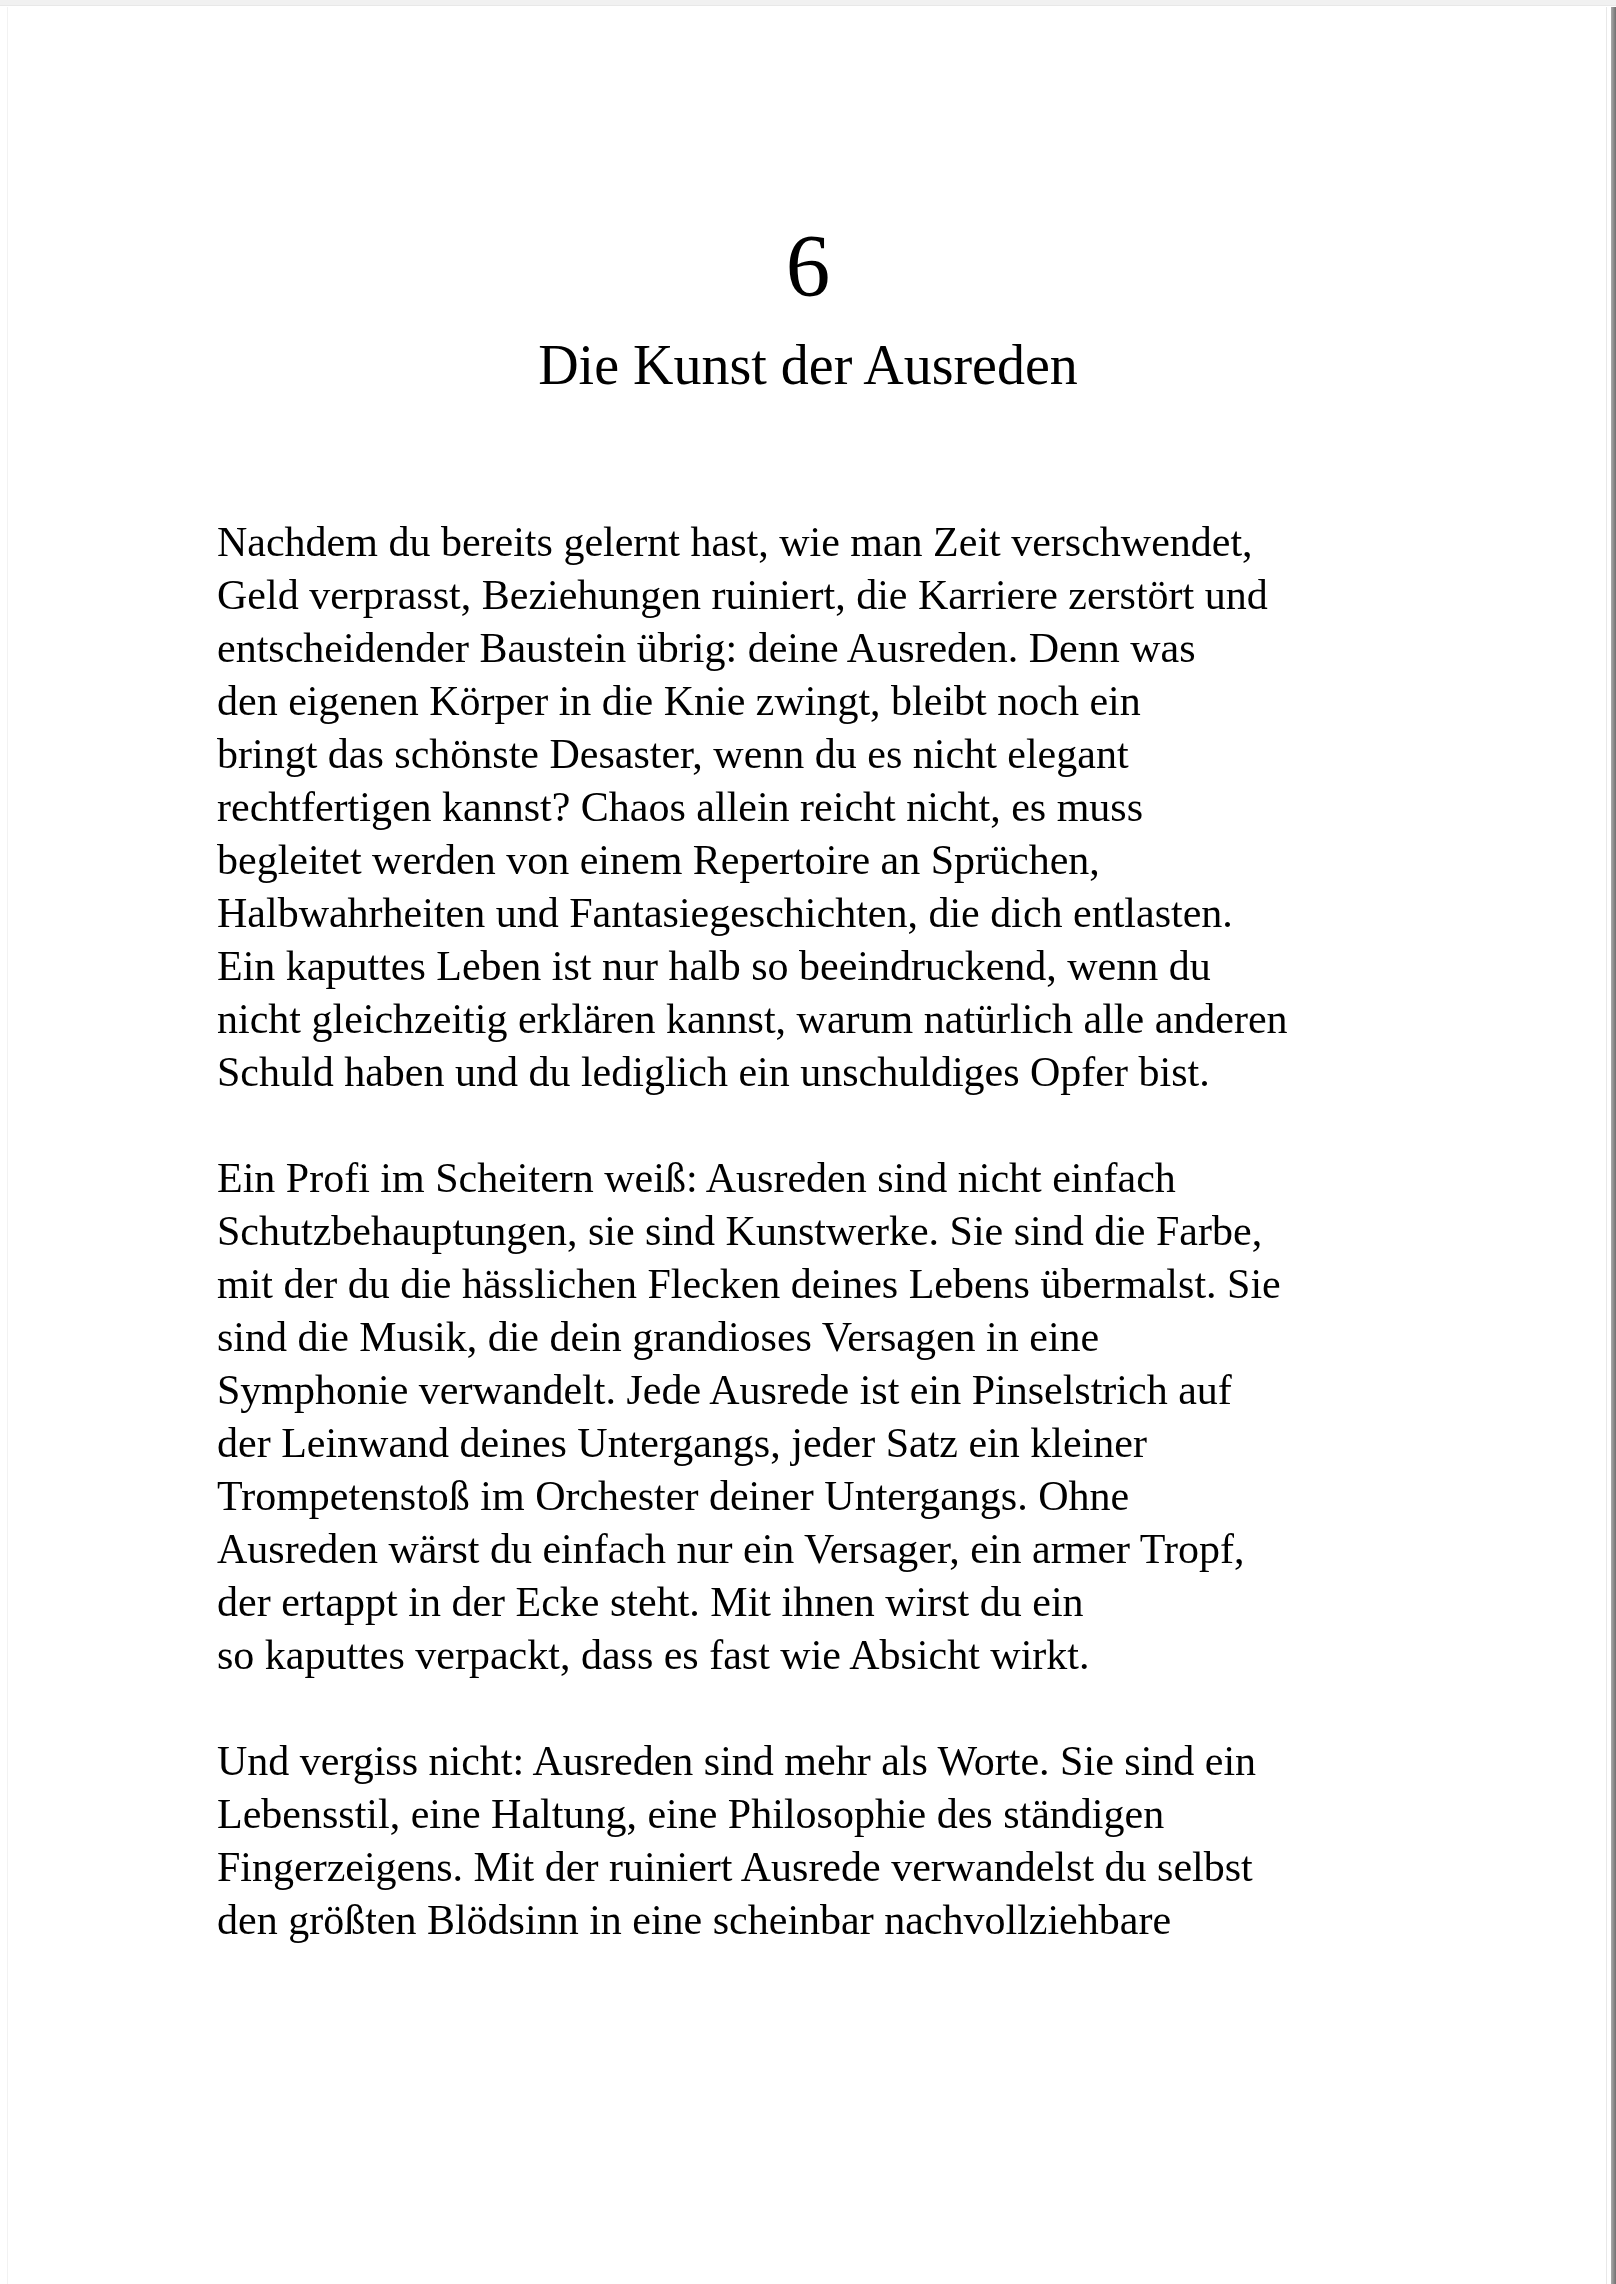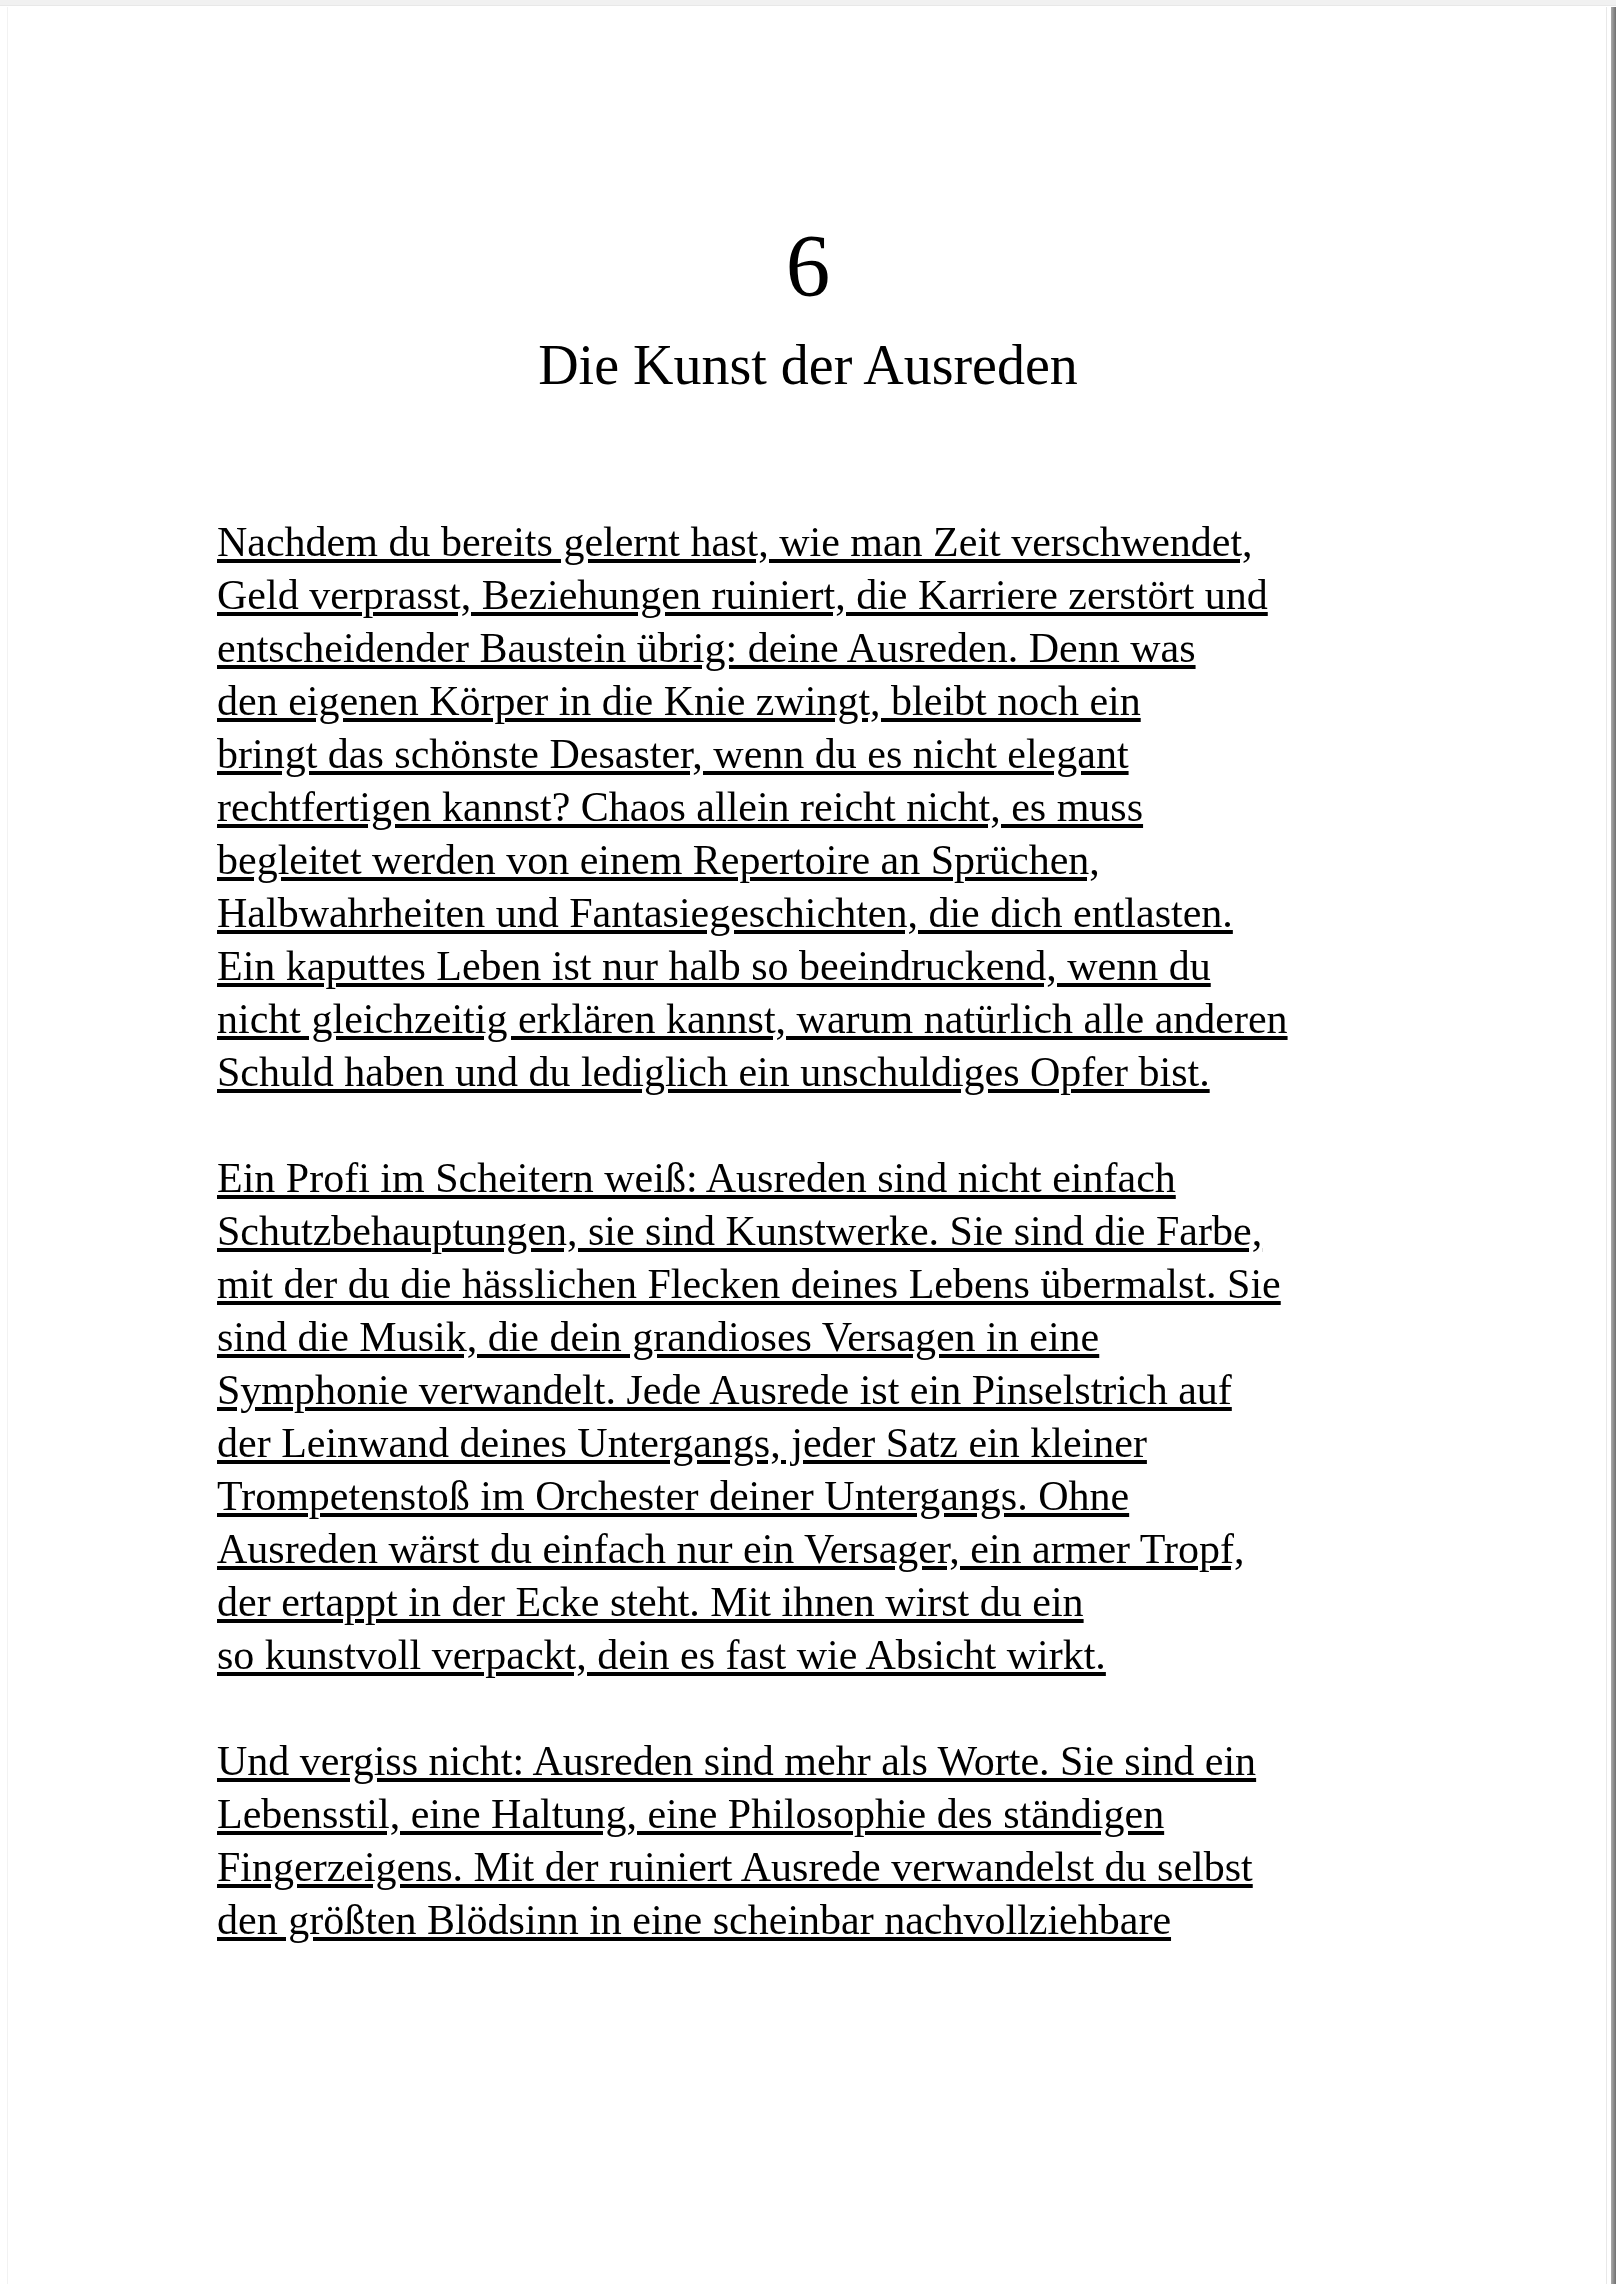--- a/index.html
+++ b/index.html
@@ -52,21 +52,21 @@
     line-height: 1.16;
     text-align: center;
   }
 
   
   .body-text {
     margin: 118px 168px 0 217px;
     font-size: 42px;
     line-height: 53px;
   }
-  .body-text p { margin: 0 0 53px 0; text-decoration: underline; }
+  .body-text p { margin: 0 0 53px 0; }
   .line { display: block; white-space: nowrap; }
 </style>
 </head>
 <body style="--text: #000000; --page_bg: #ffffff; --top_strip: #f1f1f1; --hairline: #e8e8e8; --scrollbar: #6f6f6f;">
 
 <div class="top-strip"></div>
 <div class="left-hairline"></div>
 <div class="right-hairline"></div>
 <div class="scrollbar"></div>
 
@@ -93,21 +93,21 @@
     <p>
       <span class="line">Ein Profi im Scheitern weiß: Ausreden sind nicht einfach</span>
       <span class="line">Schutzbehauptungen, sie sind Kunstwerke. Sie sind die Farbe,</span>
       <span class="line">mit der du die hässlichen Flecken deines Lebens übermalst. Sie</span>
       <span class="line">sind die Musik, die dein grandioses Versagen in eine</span>
       <span class="line">Symphonie verwandelt. Jede Ausrede ist ein Pinselstrich auf</span>
       <span class="line">der Leinwand deines Untergangs, jeder Satz ein kleiner</span>
       <span class="line">Trompetenstoß im Orchester deiner Untergangs. Ohne</span>
       <span class="line">Ausreden wärst du einfach nur ein Versager, ein armer Tropf,</span>
       <span class="line">der ertappt in der Ecke steht. Mit ihnen wirst du ein</span>
-      <span class="line">so kunstvoll verpackt, dein es fast wie Absicht wirkt.</span>
+      <span class="line">so kaputtes verpackt, dass es fast wie Absicht wirkt.</span>
     </p>
     <p>
       <span class="line">Und vergiss nicht: Ausreden sind mehr als Worte. Sie sind ein</span>
       <span class="line">Lebensstil, eine Haltung, eine Philosophie des ständigen</span>
       <span class="line">Fingerzeigens. Mit der ruiniert Ausrede verwandelst du selbst</span>
       <span class="line">den größten Blödsinn in eine scheinbar nachvollziehbare</span>
     </p>
   </section>
 </main>
 

